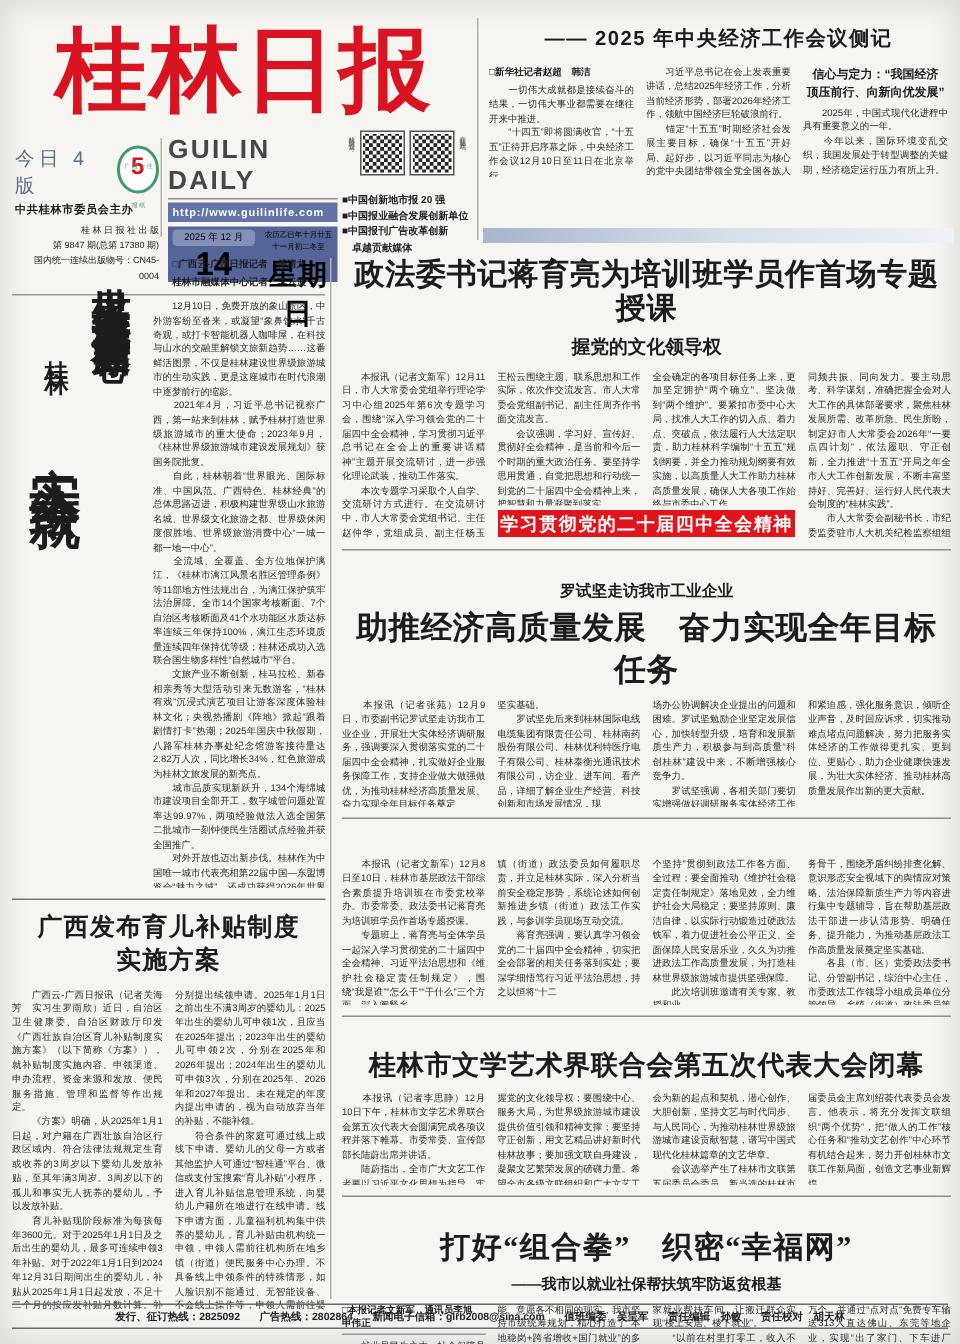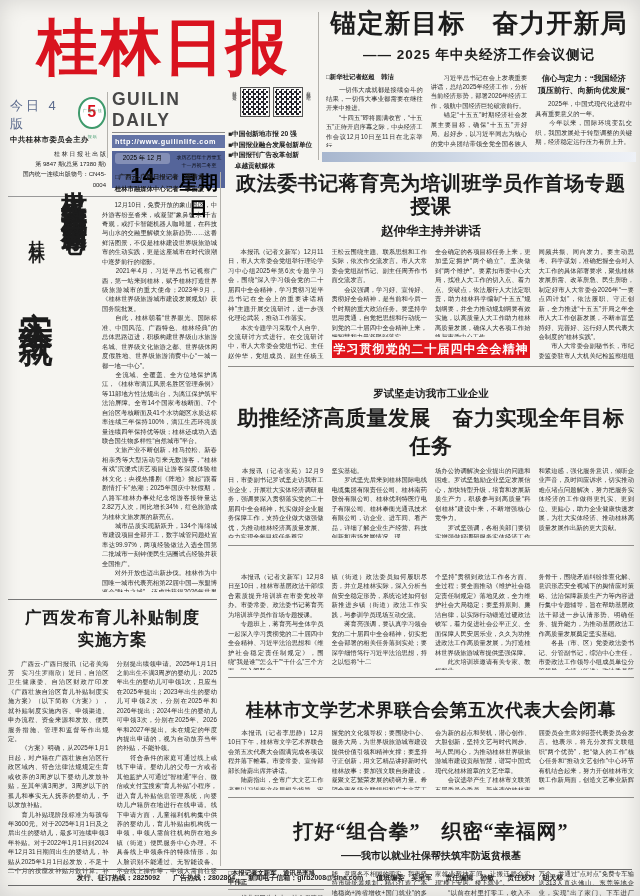--- a/index.html
+++ b/index.html
@@ -132,21 +132,20 @@
   <div class="abs badges">
     <div>■中国创新地市报 20 强</div>
     <div>■中国报业融合发展创新单位</div>
     <div>■中国报刊广告改革创新</div>
     <div>　卓越贡献媒体</div>
   </div>
 
   <div class="vline" style="left:318px;top:12px;height:148px;"></div>
 
   <div class="abs lead">
-    <div class="lead-h serif">锚定新目标　奋力开新局</div>
     <div class="lead-sub">—— 2025 年中央经济工作会议侧记</div>
     <div class="cols lead-cols">
       <div class="col">
         <div class="byline">□新华社记者赵超　韩洁</div>
         <div class="bt">　　一切伟大成就都是接续奋斗的结果，一切伟大事业都需要在继往开来中推进。
 　　“十四五”即将圆满收官，“十五五”正待开启序幕之际，中央经济工作会议12月10日至11日在北京举行。</div>
       </div>
       <div class="col bt">　　习近平总书记在会上发表重要讲话，总结2025年经济工作，分析当前经济形势，部署2026年经济工作，领航中国经济巨轮破浪前行。
 　　锚定“十五五”时期经济社会发展主要目标，确保“十五五”开好局、起好步，以习近平同志为核心的党中央团结带领全党全国各族人民凝心聚力、勇往直前，奋力书写中国经济的崭新篇章。</div>
       <div class="col">
@@ -179,21 +178,21 @@
 　　对外开放也迈出新步伐。桂林作为中国唯一城市代表亮相第22届中国—东盟博览会“魅力之城”，还成功获得2026年世界运河大会举办权。今年1—9月，全市接待入境过夜游客105.19万人次，同比增长81.0%，占全区74.5%。
 　　如今，徜徉桂林大地，目之所及皆是蓬勃向上的生机。“桂林建设世界级旅游城市的步伐坚定有力，正朝着更高水平的发展蓝图稳步迈进。”桂林市世界级旅游城市建设促进局负责人说。</div>
   </div>
 
   <div class="vline" style="left:220px;top:172px;height:694px;"></div>
 
   <div class="abs center">
 
     <div>
       <div class="art-h1 serif">政法委书记蒋育亮为培训班学员作首场专题授课</div>
-      <div class="art-sub">赵仲华主持并讲话</div>
+      <div class="art-sub">握党的文化领导权</div>
       <div class="cols npc-cols">
         <div class="col bt">　　本报讯（记者文新军）12月11日，市人大常委会党组举行理论学习中心组2025年第6次专题学习会，围绕“深入学习领会党的二十届四中全会精神，学习贯彻习近平总书记在全会上的重要讲话精神”主题开展交流研讨，进一步强化理论武装，推动工作落实。
 　　本次专题学习采取个人自学、交流研讨方式进行。在交流研讨中，市人大常委会党组书记、主任赵仲华，党组成员、副主任杨玉霞，党组成员、秘书长</div>
         <div class="col bt" style="height:90px;">王松云围绕主题、联系思想和工作实际，依次作交流发言。市人大常委会党组副书记、副主任周齐作书面交流发言。
 　　会议强调，学习好、宣传好、贯彻好全会精神，是当前和今后一个时期的重大政治任务。要坚持学思用贯通，自觉把思想和行动统一到党的二十届四中全会精神上来，把智慧和力量凝聚到落实</div>
         <div class="col bt" style="height:90px;">全会确定的各项目标任务上来，更加坚定拥护“两个确立”、坚决做到“两个维护”。要紧扣市委中心大局，找准人大工作的切入点、着力点、突破点，依法履行人大法定职责，助力桂林科学编制“十五五”规划纲要，并全力推动规划纲要有效实施，以高质量人大工作助力桂林高质量发展，确保人大各项工作始终与市委中心工作</div>
         <div class="col bt">同频共振、同向发力。要主动思考、科学谋划，准确把握全会对人大工作的具体部署要求，聚焦桂林发展所需、改革所急、民生所盼，制定好市人大常委会2026年“一要点四计划”，依法履职、守正创新，全力推进“十五五”开局之年全市人大工作创新发展，不断丰富坚持好、完善好、运行好人民代表大会制度的“桂林实践”。
 　　市人大常委会副秘书长，市纪委监委驻市人大机关纪检监察组组长，各专（工）委负责人、机关各委专职副书记等列席会议。</div>
         <div class="redbanner">学习贯彻党的二十届四中全会精神</div>
       </div>

